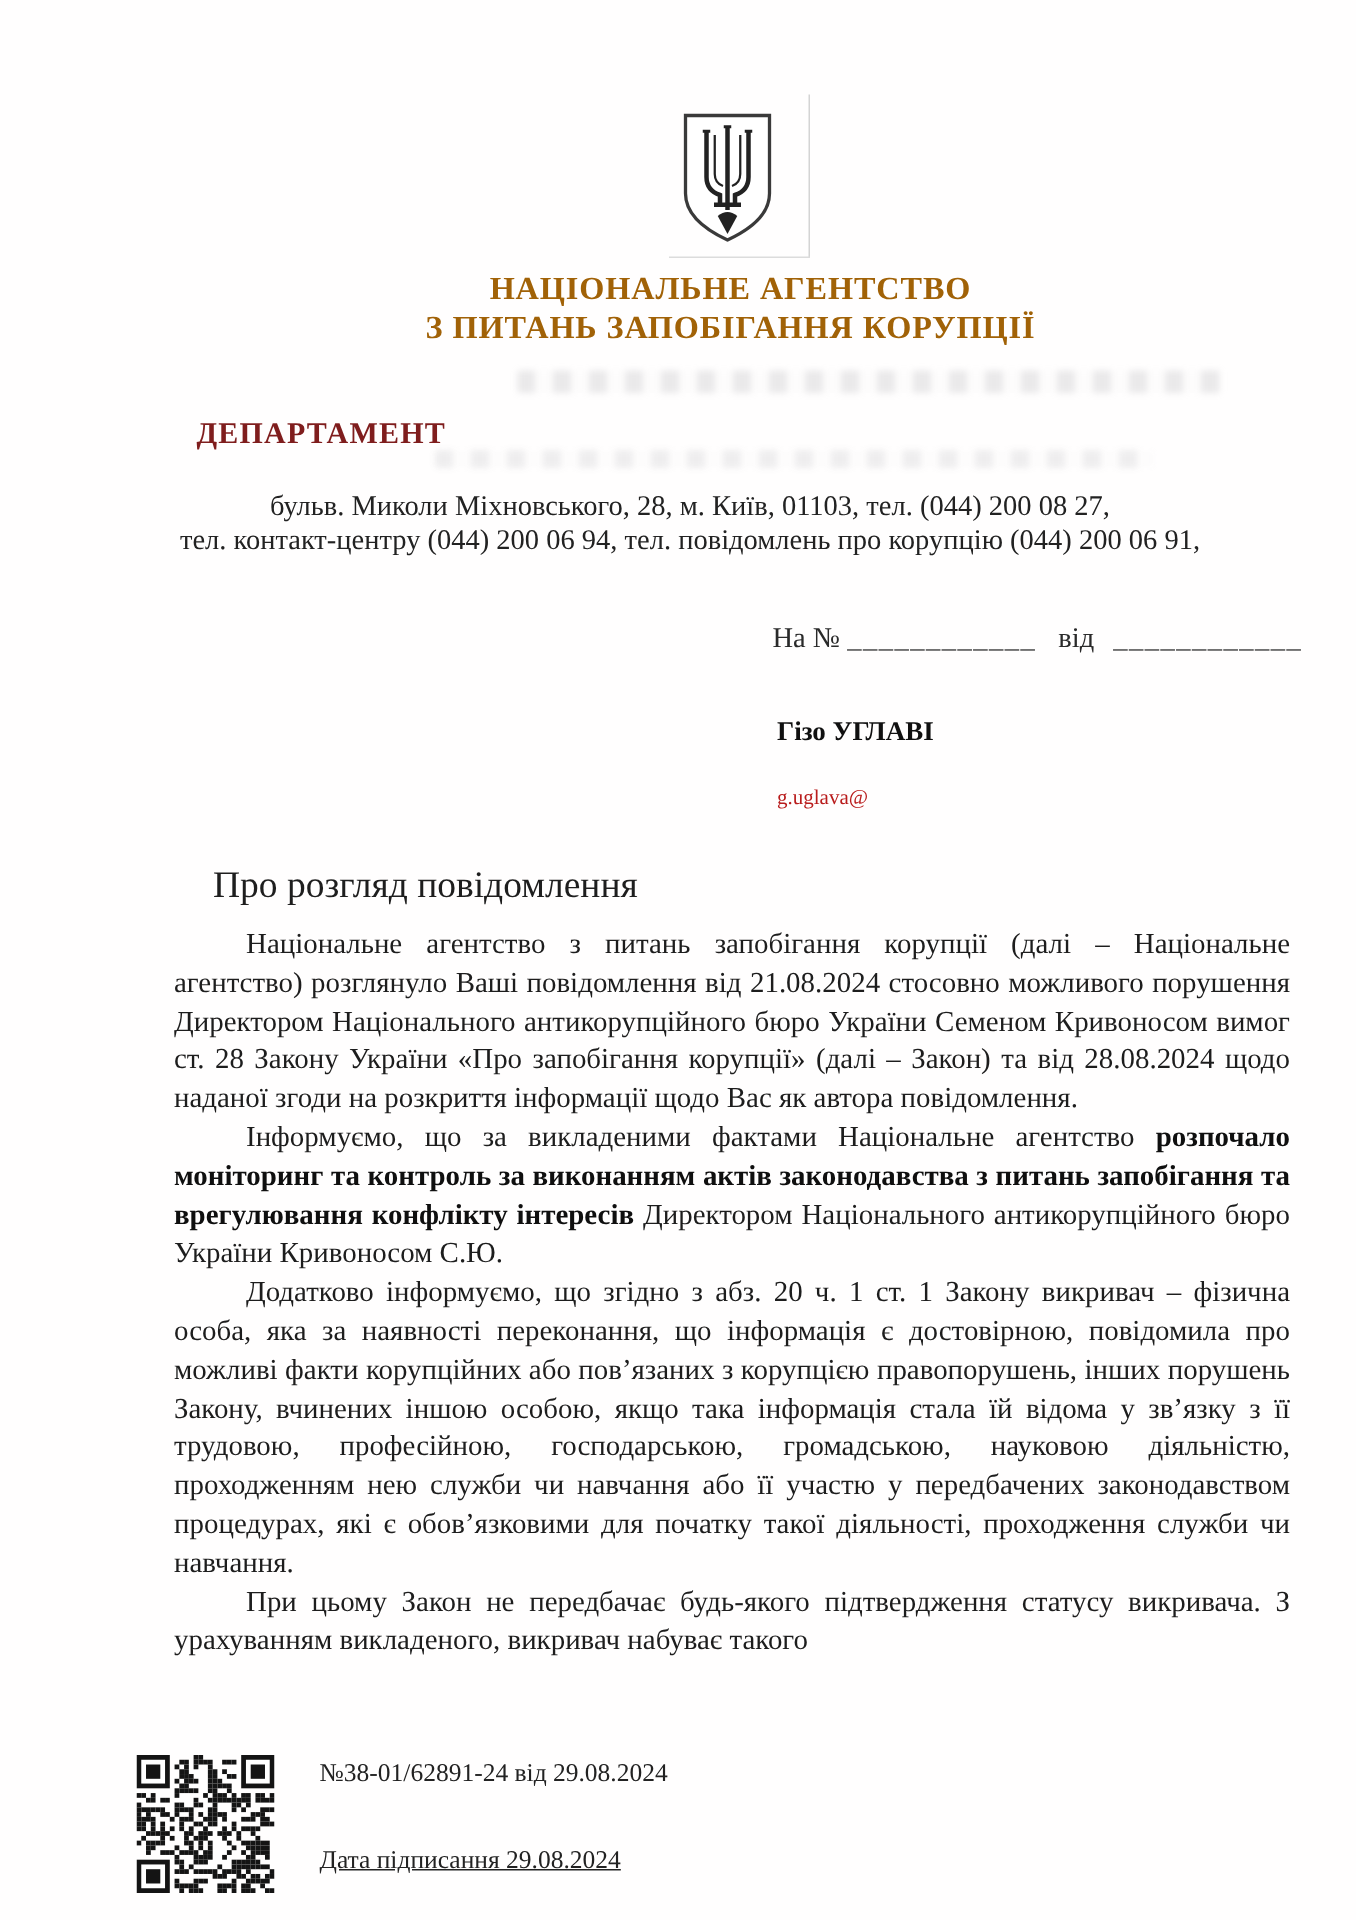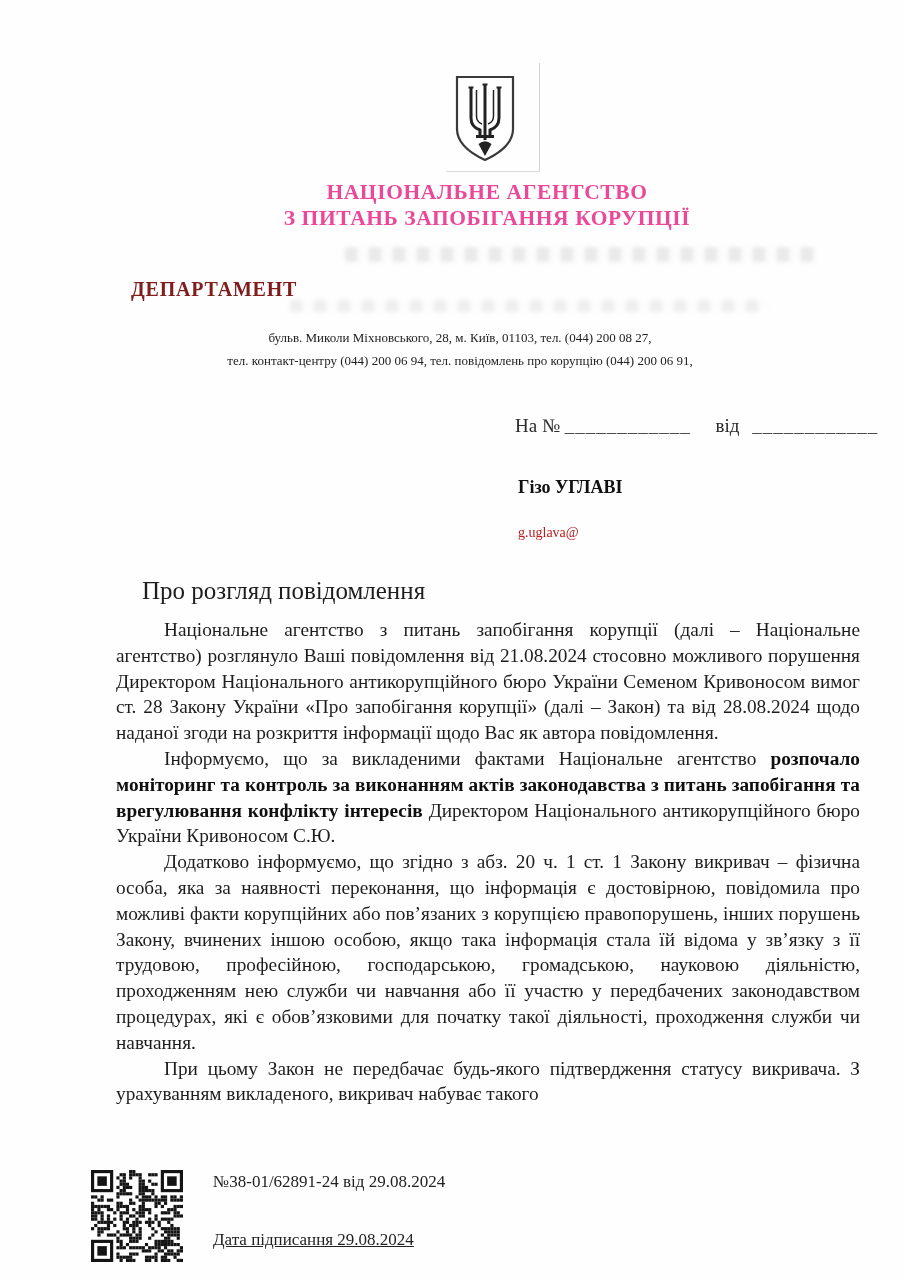--- a/index.html
+++ b/index.html
@@ -10,39 +10,39 @@
     overflow:hidden;
     font-family:"Liberation Serif", serif;
     color:#1f1f1f;
   }
   
   .emblem{position:absolute;left:452px;top:74px;width:66px;height:90px;}
   .scan-box-right{position:absolute;left:539px;top:63px;width:1px;height:109px;background:#d4d4d4;}
   .scan-box-bottom{position:absolute;left:446px;top:171px;width:94px;height:1px;background:#dcdcdc;}
   .agency-name{
     position:absolute;left:90px;top:179px;width:794px;
-    text-align:center;font-weight:bold;color:#ec4899;
+    text-align:center;font-weight:bold;color:#a16207;
     font-size:21.5px;line-height:26px;letter-spacing:0.6px;
   }
   .department{
     position:absolute;left:131px;top:245px;
     font-weight:bold;color:#7f1d1d;font-size:20px;letter-spacing:0.8px;margin-top:33px;
   }
   .smudge{position:absolute;filter:blur(2px);border-radius:2px;
     background:repeating-linear-gradient(90deg,rgba(150,150,155,.20) 0 12px,rgba(200,200,205,.04) 12px 24px);}
   .smudge-a{left:345px;top:247px;width:470px;height:15px;}
   .smudge-b{left:290px;top:300px;width:480px;height:12px;opacity:.8;}
   .address{
     position:absolute;left:80px;top:327px;width:760px;
-    text-align:center;font-size:13px;line-height:22.5px;color:#222;
+    text-align:center;font-size:19px;line-height:22.5px;color:#222;
   }
   
   .ref-line{position:absolute;left:515px;top:415px;font-size:19px;color:#2a2a2a;white-space:nowrap;}
   .ref-line .blank{color:#444;letter-spacing:1px;}
-  .ref-line .vid{margin-left:20px;}
+  .ref-line .vid{margin-left:10px;}
   .ref-line .b2{margin-left:8px;}
   
   .recipient-name{position:absolute;left:518px;top:477px;font-size:18px;font-weight:bold;color:#101010;}
   .recipient-email{position:absolute;left:518px;top:525px;font-size:14px;color:#b91c1c;}
   
   .subject{position:absolute;left:142px;top:577px;font-size:25px;color:#1e1e1e;}
   .body-text{
     position:absolute;left:116px;top:617px;width:744px;
     font-size:19.3px;line-height:25.8px;text-align:justify;color:#1d1d1d;
   }

